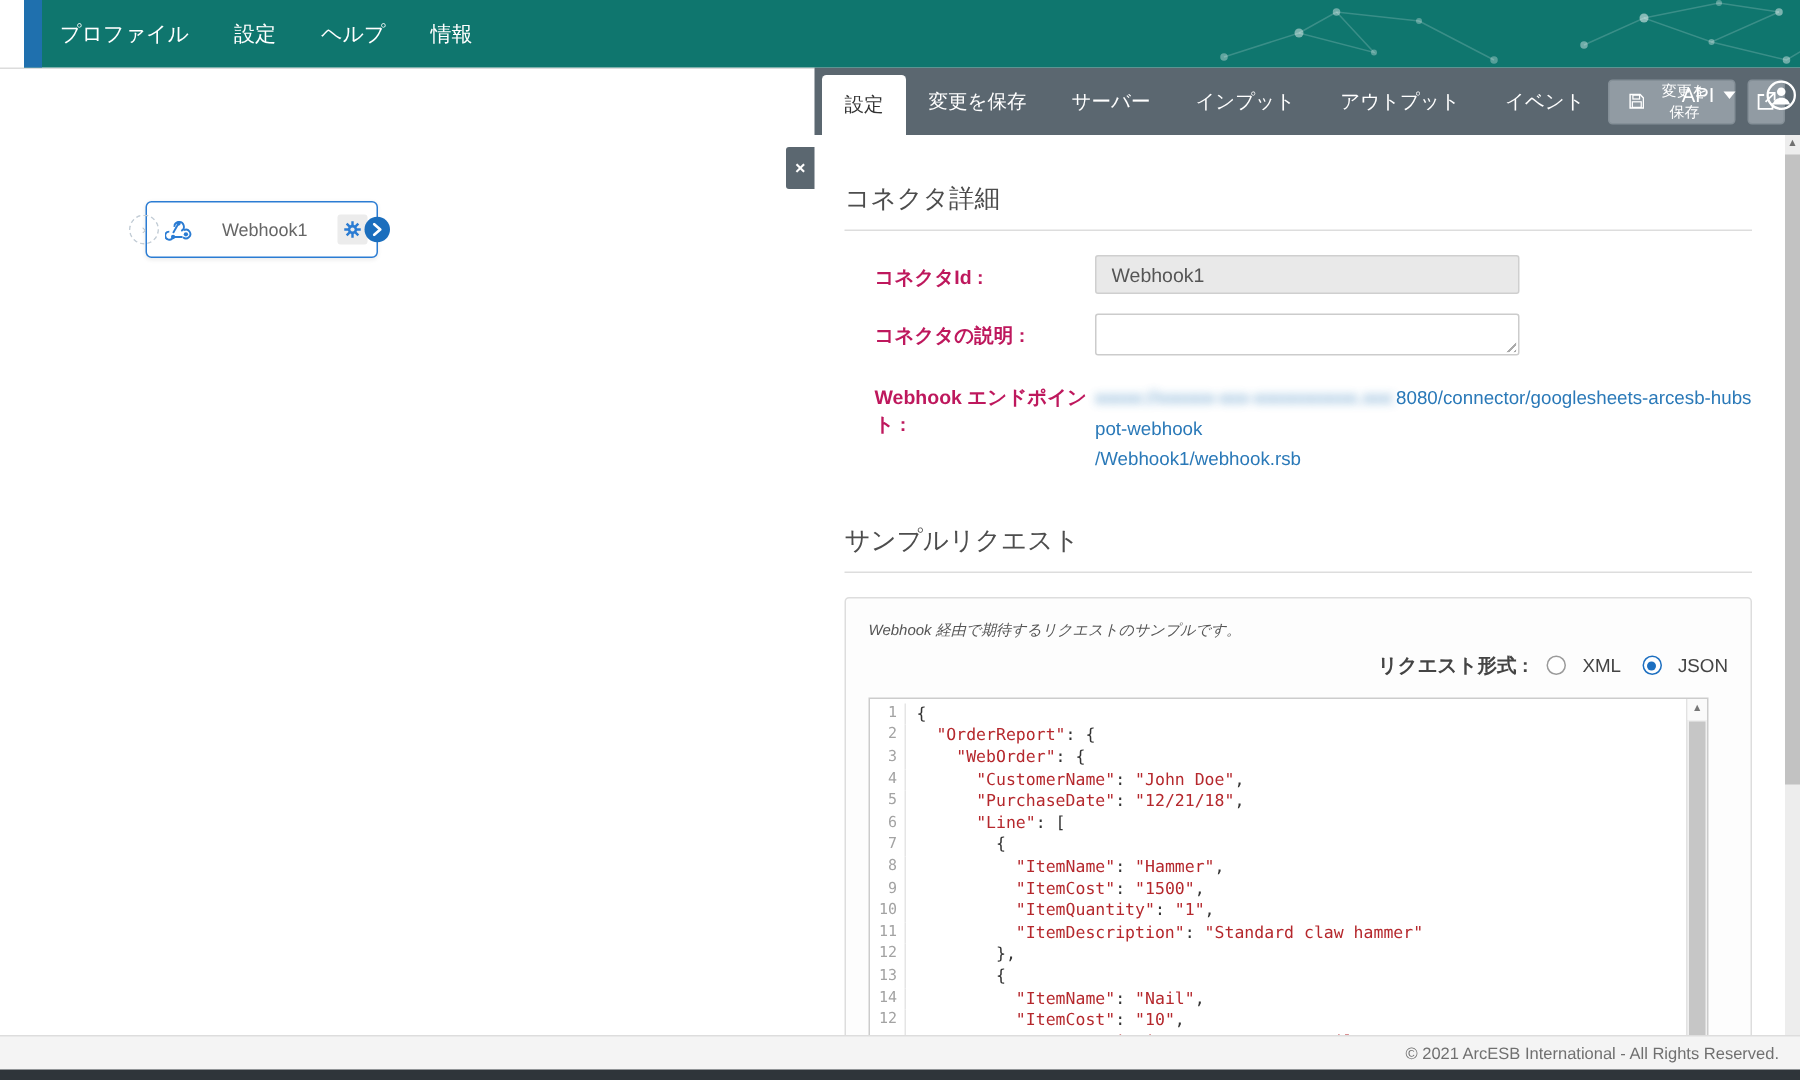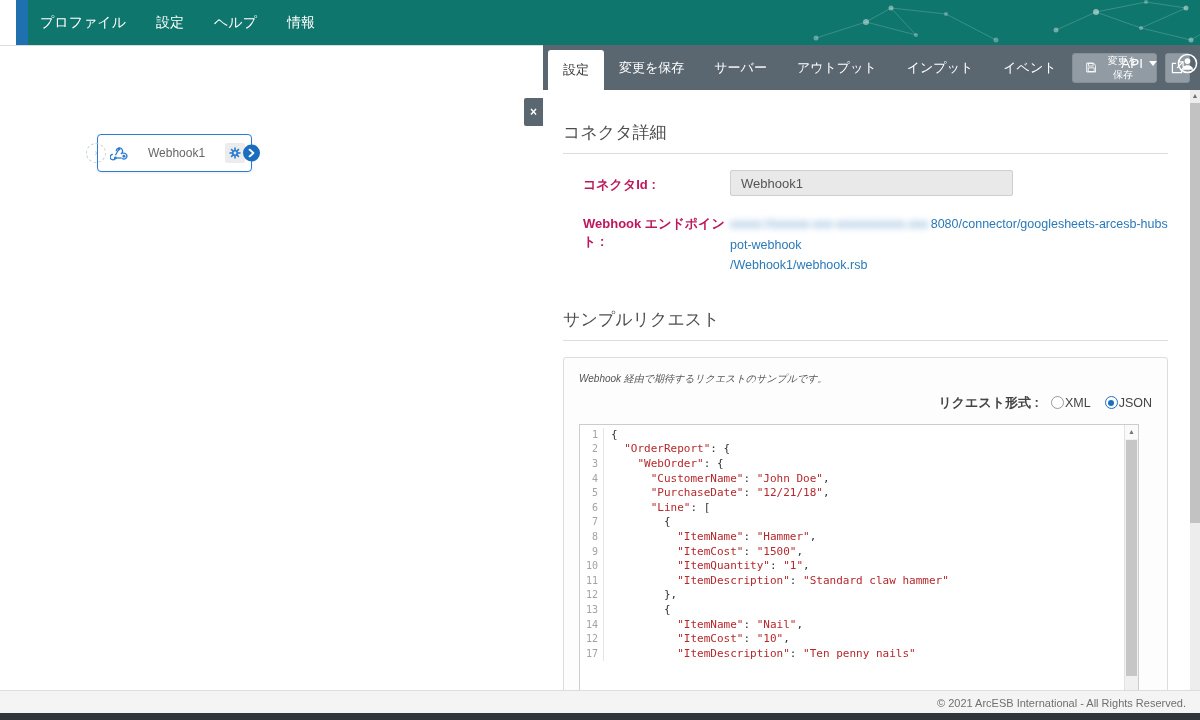--- a/index.html
+++ b/index.html
@@ -71,21 +71,21 @@
     background:repeating-linear-gradient(135deg, transparent 0 2px, #aaa 2px 3px); clip-path:polygon(100% 0, 100% 100%, 0 100%); }
   .endpoint-val { width:438px; font-size:12.5px; line-height:1.65; padding-top:5px; }
   .endpoint-val a { color:#2a79b8; text-decoration:none; word-break:break-all; }
   .blur-redact { filter:blur(3px); opacity:.75; }
   
   .sample-box { border:1px solid #ddd; border-radius:3px; background:#fdfdfd; padding:14px 15px 20px; }
   .sample-desc { font-size:10px; color:#555;font-style:italic; }
   .format-row { display:flex; justify-content:flex-end; align-items:center; gap:12px; margin-top:8px;text-align:center; }
   .format-label { font-size:13px; font-weight:bold; color:#444; }
   .radios { display:flex; align-items:center; gap:14px; }
-  .radio { display:flex; align-items:center; gap:1px; cursor:pointer; }
+  .radio { display:flex; align-items:center; gap:11px; cursor:pointer; }
   .rdot { width:13px; height:13px; border-radius:50%; border:1px solid #9a9a9a; background:#fff; position:relative; }
   .rdot.checked { border-color:#1d6fc0; }
   .rdot.checked::after { content:""; position:absolute; left:2.5px; top:2.5px; width:6px; height:6px; border-radius:50%; background:#1d6fc0; }
   .rlabel { font-size:12.5px; color:#444; }
   
   .editor { margin-top:12px; width:560px; height:330px; border:1px solid #ccc; background:#fff; position:relative; overflow:hidden; }
   .code-scroll { position:absolute; left:0; top:3px; right:14px; bottom:0; }
   .code-line { display:flex; height:14.6px; line-height:14.6px; font-family:"DejaVu Sans Mono", monospace; font-size:11px; }
   .ln { width:24px; flex-shrink:0; text-align:right; padding-right:5px; color:#a3a3a3; border-right:1px solid #e5e5e5; font-size:10px; }
   .code { padding-left:7px; white-space:pre; color:#333; }
@@ -185,22 +185,22 @@
     </span>
   </div>
 </div>
 
 <div class="panel">
   <div class="tabbar">
     <div id="tabs" style="display:flex;align-items:stretch;">
         <div class="tab active">設定</div>
         <div class="tab">変更を保存</div>
         <div class="tab">サーバー</div>
+        <div class="tab">インプット</div>
         <div class="tab">アウトプット</div>
-        <div class="tab">インプット</div>
         <div class="tab">イベント</div>
       </div>
     <div class="tab-actions">
       <button class="save-btn">
         <svg width="13" height="13" viewBox="0 0 14 14">
           <path d="M1 1 H10 L13 4 V13 H1 Z" fill="none" stroke="#fff" stroke-width="1.3"></path>
           <rect x="3.5" y="1.5" width="6" height="3.5" fill="none" stroke="#fff" stroke-width="1.1"></rect>
           <rect x="3" y="7.5" width="8" height="5" fill="none" stroke="#fff" stroke-width="1.1"></rect>
         </svg>
         <span>変更を保存</span>
@@ -217,20 +217,27 @@
 
   <div class="panel-body">
     <div class="panel-content">
       <h2 class="section">コネクタ詳細</h2>
 
       <div class="field-row">
         <div class="field-label">コネクタId :</div>
         <input class="text-input" disabled="" value="Webhook1" style="">
       </div>
 
+      <div class="field-row">
+        <div class="field-label">コネクタの説明 :</div>
+        <div class="textarea-wrap">
+          <textarea class="desc-input" style=""></textarea>
+          <span class="resize-grip"></span>
+        </div>
+      </div>
 
       <div class="field-row">
         <div class="field-label">Webhook エンドポイント :</div>
         <div class="endpoint-val">
           <a href="#">
             <span class="blur-redact">xxxxx://xxxxxx-xxx-xxxxxxxxxxx.xxx:</span><span>8080/connector/googlesheets-arcesb-hubspot-webhook</span><br>
             <span>/Webhook1/webhook.rsb</span>
           </a>
         </div>
       </div>

